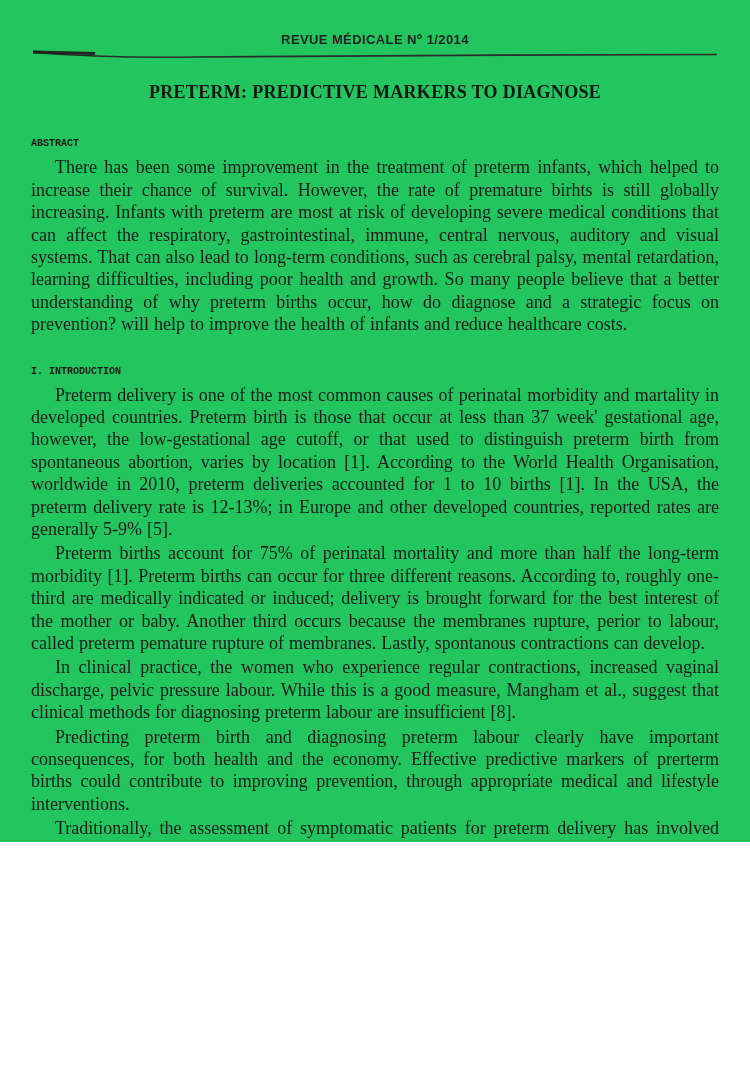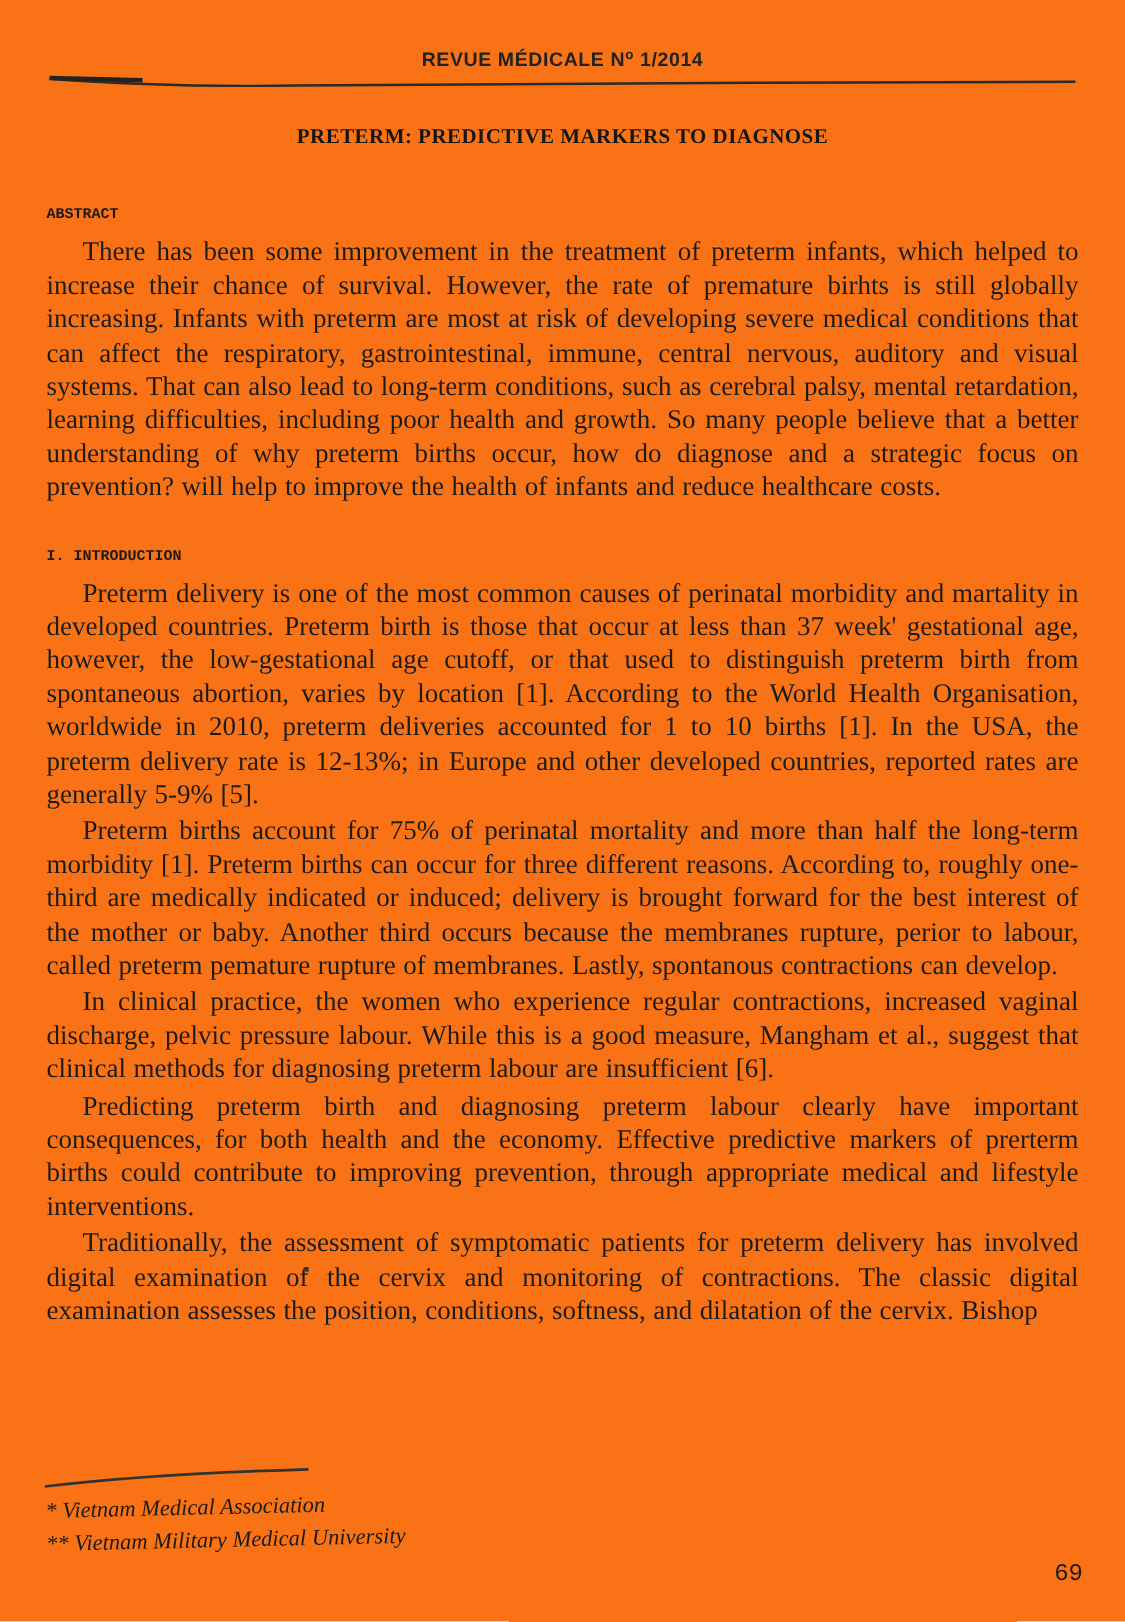--- a/index.html
+++ b/index.html
@@ -1,34 +1,34 @@
 <!DOCTYPE html>
 <html><head>
 <meta charset="utf-8">
 <style>
   html,body{margin:0;padding:0;background:#ffffff;}
   .page{
     position:relative;
-    width:750px;height:1081px;
-    background:#f97316;
+    width:750px;height:842px;
+    background:#22c55e;
     font-family:"Liberation Serif", serif;
     color:#1c1c1c;
     overflow:hidden;
   }
   .main{position:absolute;left:31px;top:28px;width:688px;}
   .journal-header{
     text-align:center;
     font-family:"Liberation Sans", sans-serif;
     font-weight:bold;font-size:13px;line-height:16px;
     letter-spacing:0.4px;color:#222;
   }
   .journal-header sup{font-size:9px;vertical-align:super;}
   .rule-svg{display:block;margin-top:1px;}
   .article-title{
-    text-align:center;font-weight:bold;font-size:14px;line-height:24px;
+    text-align:center;font-weight:bold;font-size:18px;line-height:24px;
     letter-spacing:0.3px;margin-top:20px;color:#161616;
   }
   .authors{
     text-align:right;font-weight:bold;font-size:15.5px;line-height:21px;
     margin-top:20px;padding-right:1px;color:#161616;
   }
   .sec-heading{
     font-family:Liberation Mono, monospace;
     font-weight:bold;font-size:10px;line-height:20px;
     margin-top:26px;color:#1b1b1b;
@@ -75,21 +75,21 @@
 
     <div class="article-title">PRETERM: PREDICTIVE MARKERS TO DIAGNOSE</div>
 
 
     <div class="sec-heading first">ABSTRACT</div>
     <p class="para">There has been some improvement in the treatment of preterm infants, which helped to increase their chance of survival. However, the rate of premature birhts is still globally increasing. Infants with preterm are most at risk of developing severe medical conditions that can affect the respiratory, gastrointestinal, immune, central nervous, auditory and visual systems. That can also lead to long-term conditions, such as cerebral palsy, mental retardation, learning difficulties, including poor health and growth. So many people believe that a better understanding of why preterm births occur, how do diagnose and a strategic focus on prevention? will help to improve the health of infants and reduce healthcare costs.</p>
 
     <div class="sec-heading">I. INTRODUCTION</div>
     <p class="para">Preterm delivery is one of the most common causes of perinatal morbidity and martality in developed countries. Preterm birth is those that occur at less than 37 week' gestational age, however, the low-gestational age cutoff, or that used to distinguish preterm birth from spontaneous abortion, varies by location [1]. According to the World Health Organisation, worldwide in 2010, preterm deliveries accounted for 1 to 10 births [1]. In the USA, the preterm delivery rate is 12-13%; in Europe and other developed countries, reported rates are generally 5-9% [5].</p>
     <p class="para">Preterm births account for 75% of perinatal mortality and more than half the long-term morbidity [1]. Preterm births can occur for three different reasons. According to, roughly one-third are medically indicated or induced; delivery is brought forward for the best interest of the mother or baby. Another third occurs because the membranes rupture, perior to labour, called preterm pemature rupture of membranes. Lastly, spontanous contractions can develop.</p>
-    <p class="para">In clinical practice, the women who experience regular contractions, increased vaginal discharge, pelvic pressure labour. While this is a good measure, Mangham et al., suggest that clinical methods for diagnosing preterm labour are insufficient [6].</p>
+    <p class="para">In clinical practice, the women who experience regular contractions, increased vaginal discharge, pelvic pressure labour. While this is a good measure, Mangham et al., suggest that clinical methods for diagnosing preterm labour are insufficient [8].</p>
     <p class="para">Predicting preterm birth and diagnosing preterm labour clearly have important consequences, for both health and the economy. Effective predictive markers of prerterm births could contribute to improving prevention, through appropriate medical and lifestyle interventions.</p>
 
     <p class="para">Traditionally, the assessment of symptomatic patients for preterm delivery has involved digital examination of the cervix and monitoring of contractions. The classic digital examination assesses the position, conditions, softness, and dilatation of the cervix. Bishop</p>
 
   </div>
 
   <div class="ink-speck"></div>
 
   <div class="footnote-block">
     <svg class="footnote-rule" width="180" height="12" viewBox="0 0 180 12">

